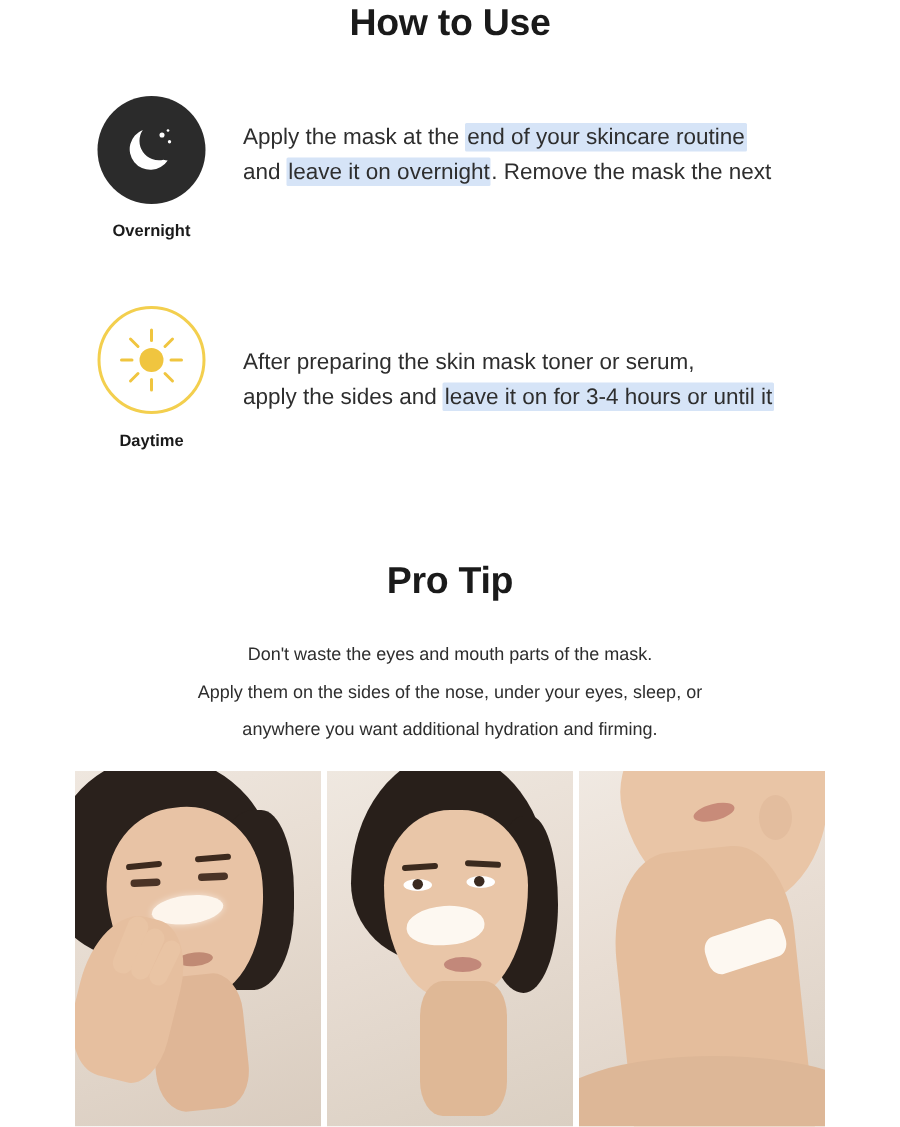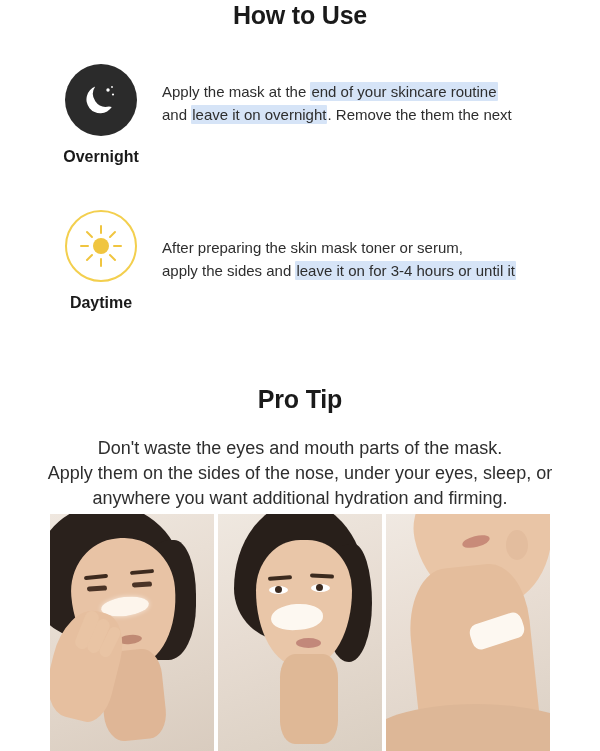--- a/index.html
+++ b/index.html
@@ -60,21 +60,21 @@
   .icon-circle.dark {
     background: #2b2b2b;
   }
   .icon-circle.sun {
     background: #ffffff;
     border: 2px solid #f3cf4e;
     box-sizing: border-box;
   }
   .icon-label {
     margin-top: 12px;
-    font-size: 16px;
+    font-size: 11px;
     font-weight: bold;
     color: #1a1a1a;
   }
   .text-col {
     flex: 1;
     font-size: 15px;
     line-height: 23px;
     color: #2e2e2e;
     padding-top: 16px;
   }
@@ -86,21 +86,21 @@
     padding: 1px 1px;
     border-radius: 1px;
   }
   #pro-tip-title {
     margin-top: 72px;
     line-height: 30px;
   }
   .pro-tip-body {
     margin-top: 22px;
     text-align: center;
-    font-size: 18px;
+    font-size: 12px;
     line-height: 25px;
     color: #2e2e2e;
     padding: 0 30px;
   }
   .photo-row {
     position: absolute;
     left: 50px;
     top: 514px;
     width: 500px;
     height: 237px;
@@ -254,21 +254,21 @@
           <path d="M31 29.5A13 13 0 0 1 17.2 9.6a13.8 13.8 0 1 0 16.6 20.4 13 13 0 0 1-2.8-.5z" fill="#ffffff"></path>
           <circle cx="30" cy="13" r="1.7" fill="#ffffff"></circle>
           <circle cx="35" cy="17.5" r="1.1" fill="#ffffff"></circle>
           <circle cx="34" cy="10" r="0.9" fill="#ffffff"></circle>
         </svg>
       </div>
       <div class="icon-label">Overnight</div>
     </div>
     <div class="text-col">
       <span>Apply the mask at the </span><span class="hl">end of your skincare routine</span><br>
-      <span>and </span><span class="hl">leave it on overnight</span><span>. Remove the them the next</span><br>
+      <span>and </span><span class="hl">leave it on overnight</span><span>. Remove the mask the next</span><br>
     </div>
   </div>
 
   <div class="usage-block" id="daytime-block">
     <div class="icon-col">
       <div class="icon-circle sun">
         <svg width="54" height="54" viewBox="0 0 54 54" aria-hidden="true">
           <g stroke="#f0c53f" stroke-width="2" stroke-linecap="round">
             <line x1="27" y1="7" x2="27" y2="14"></line>
             <line x1="27" y1="40" x2="27" y2="47"></line>

